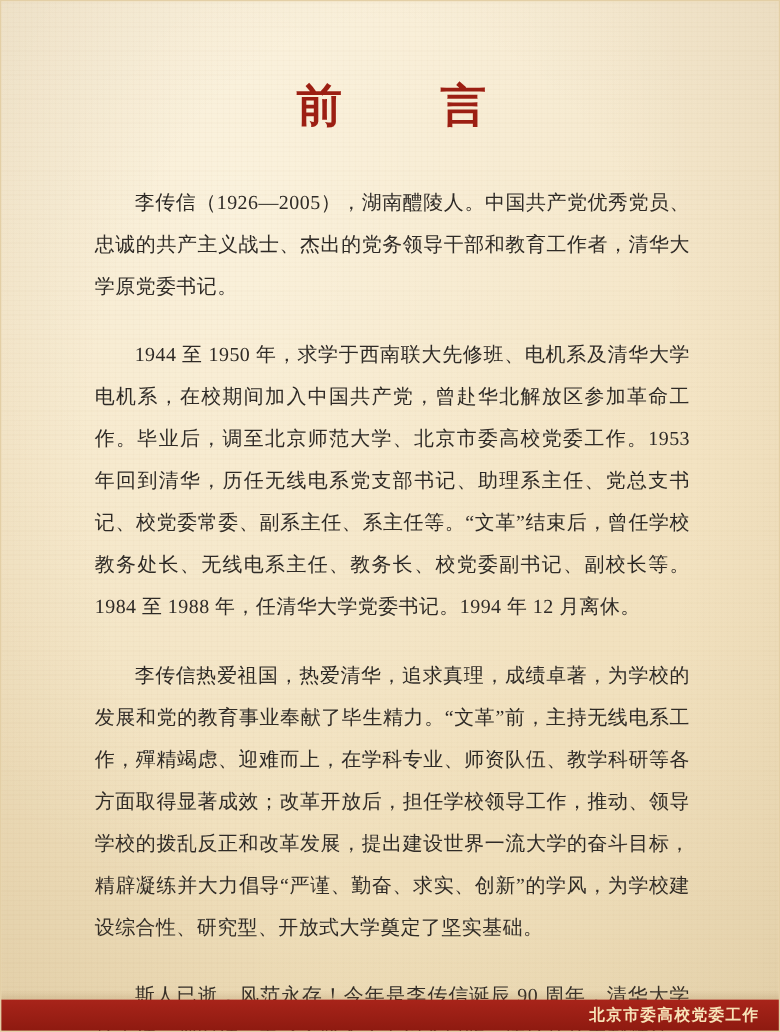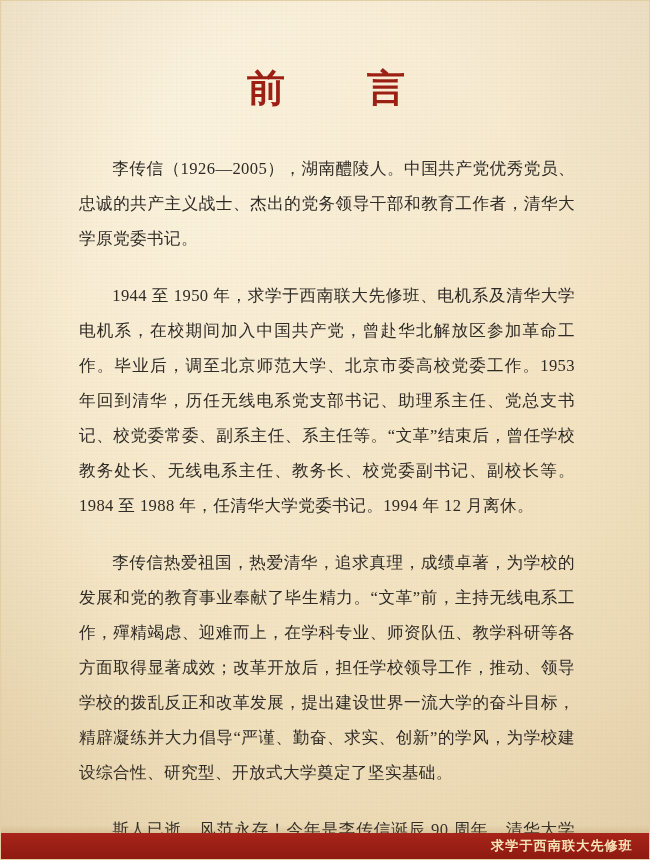--- a/index.html
+++ b/index.html
@@ -116,16 +116,16 @@
     <p class="para">李传信（1926—2005），湖南醴陵人。中国共产党优秀党员、忠诚的共产主义战士、杰出的党务领导干部和教育工作者，清华大学原党委书记。</p>
     <p class="para">1944 至 1950 年，求学于西南联大先修班、电机系及清华大学电机系，在校期间加入中国共产党，曾赴华北解放区参加革命工作。毕业后，调至北京师范大学、北京市委高校党委工作。1953 年回到清华，历任无线电系党支部书记、助理系主任、党总支书记、校党委常委、副系主任、系主任等。“文革”结束后，曾任学校教务处长、无线电系主任、教务长、校党委副书记、副校长等。1984 至 1988 年，任清华大学党委书记。1994 年 12 月离休。</p>
     <p class="para">李传信热爱祖国，热爱清华，追求真理，成绩卓著，为学校的发展和党的教育事业奉献了毕生精力。“文革”前，主持无线电系工作，殫精竭虑、迎难而上，在学科专业、师资队伍、教学科研等各方面取得显著成效；改革开放后，担任学校领导工作，推动、领导学校的拨乱反正和改革发展，提出建设世界一流大学的奋斗目标，精辟凝练并大力倡导“严谨、勤奋、求实、创新”的学风，为学校建设综合性、研究型、开放式大学奠定了坚实基础。</p>
     <p class="para">斯人已逝，风范永存！今年是李传信诞辰 90 周年，清华大学校史馆、档案馆、电子系联合主办纪念展览，缅怀他的奉献精神、弘扬他的高尚情怀，激励后人，面向未来，把清华大学办得更好，为中华民族伟大复兴作出贡献。</p>
   </div>
 
   <div class="vignette"></div>
   <div class="footer-shadow"></div>
 
   <div class="footer-bar">
-    <span class="footer-text">求学于西南联大先修班</span>
+    <span class="footer-text">北京市委高校党委工作</span>
   </div>
 
 </div>
 
 </body></html>

